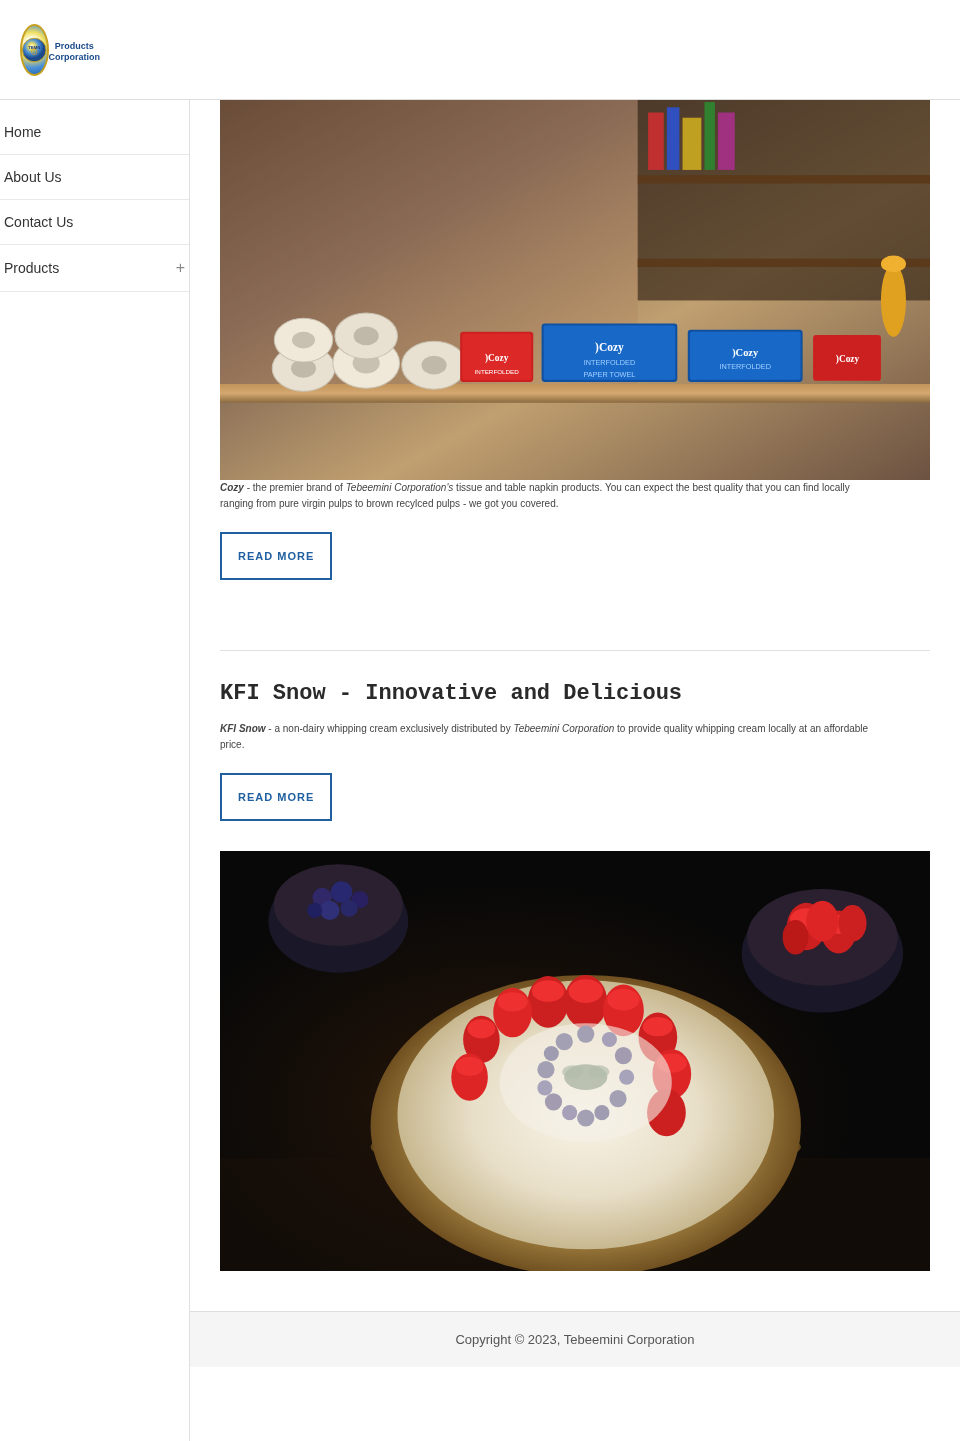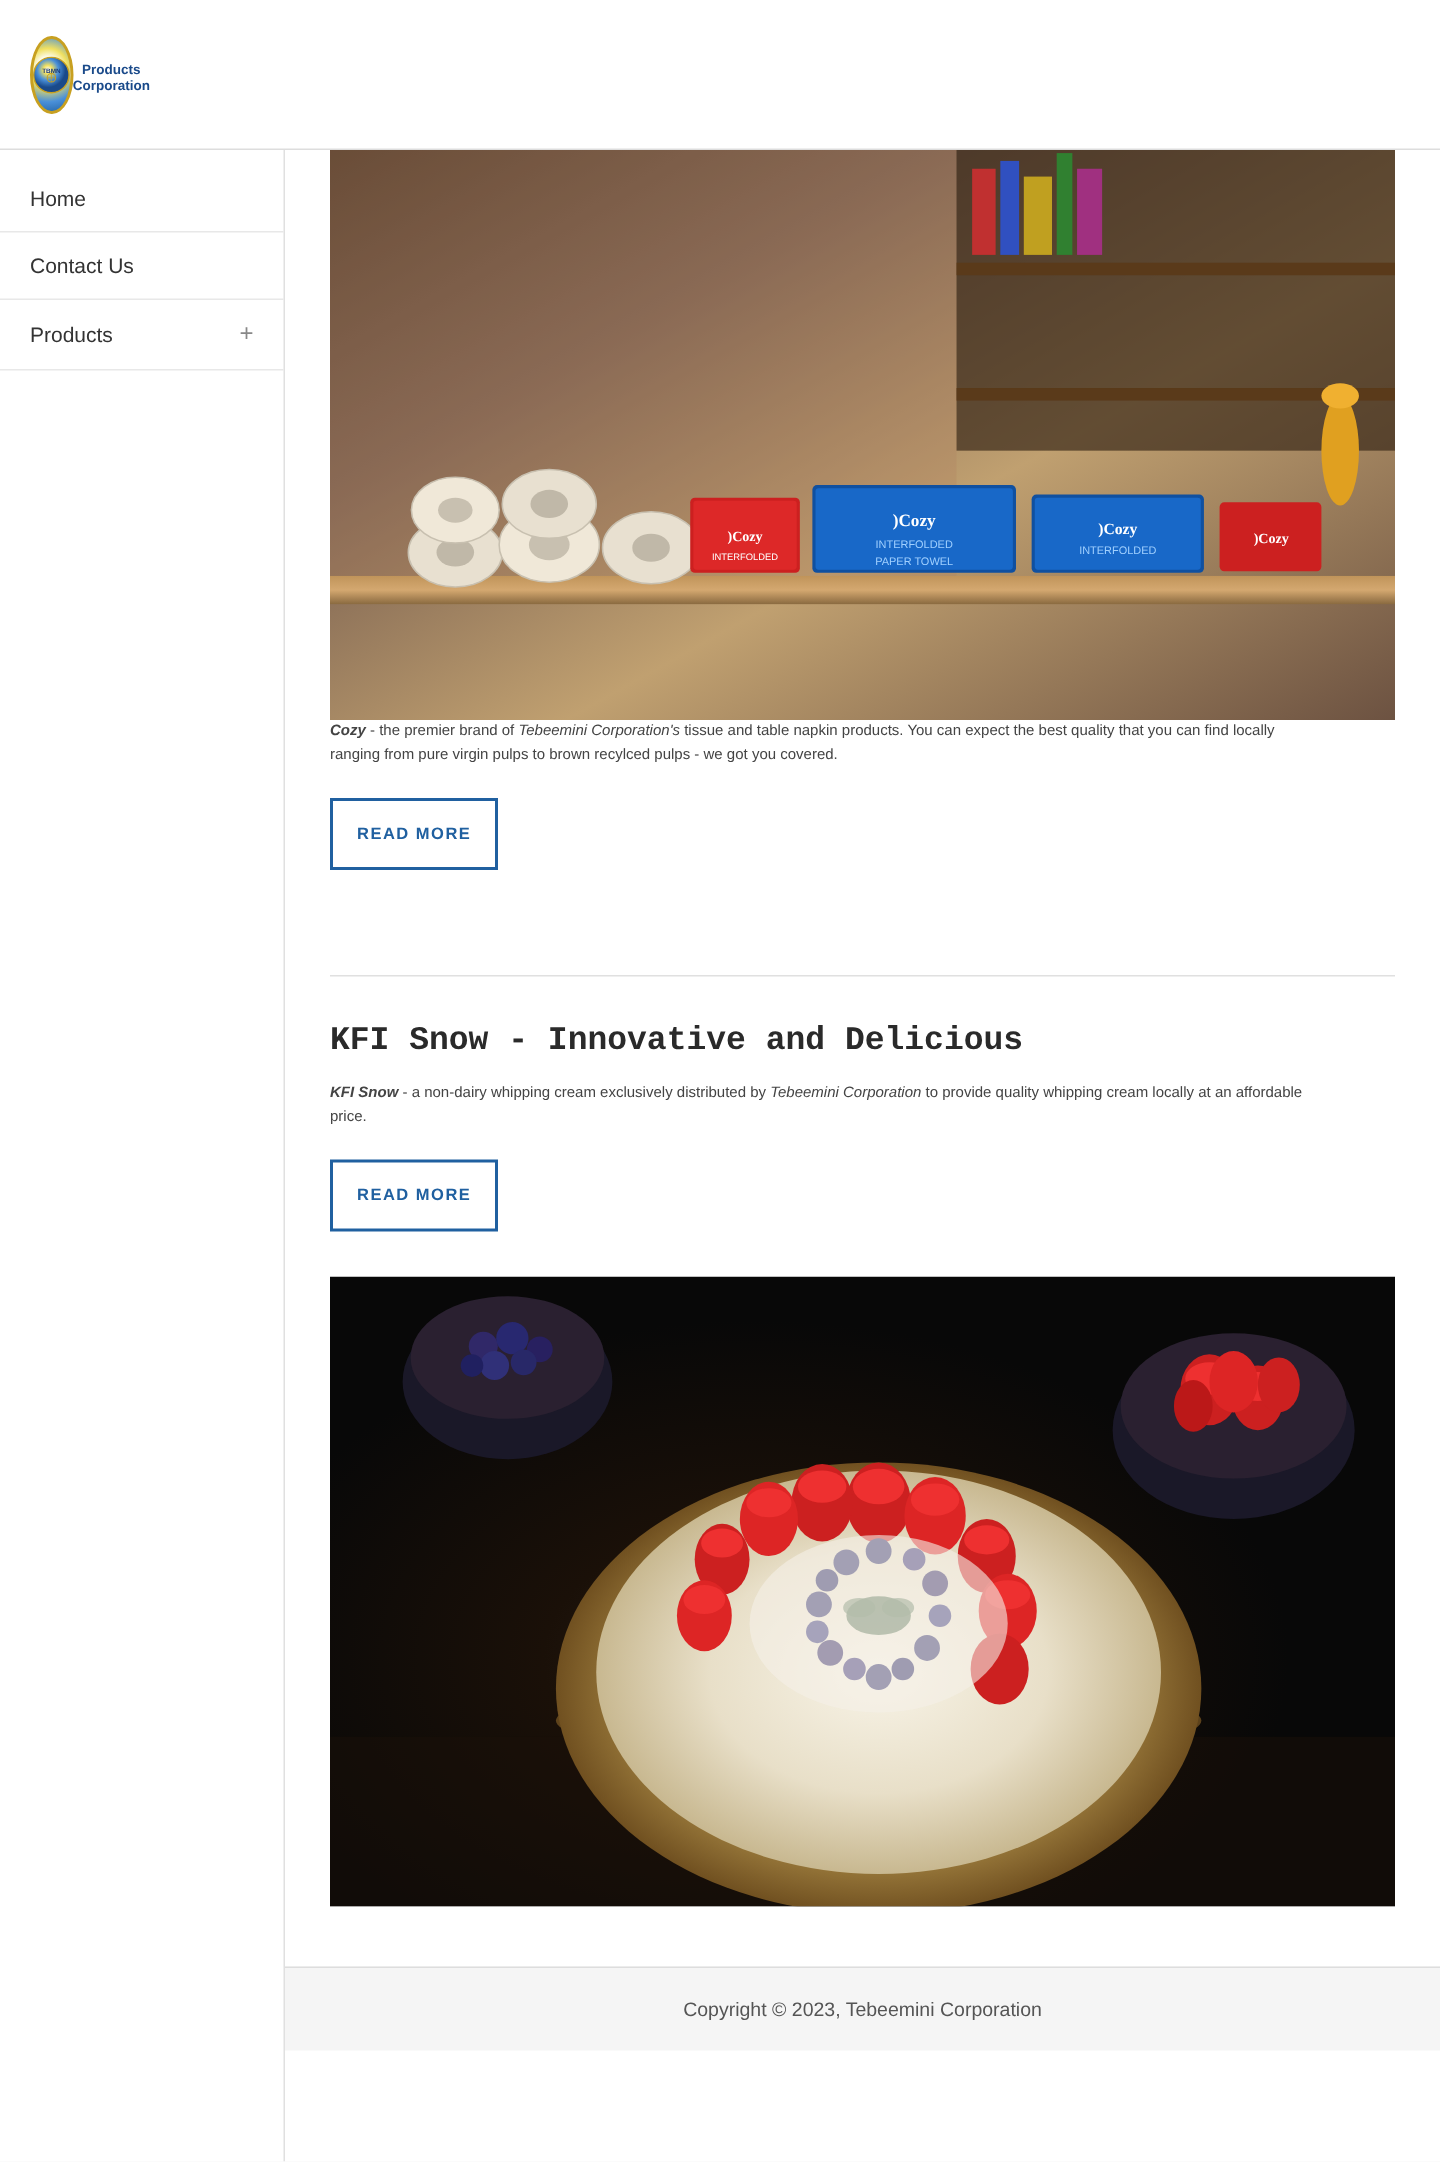--- a/index.html
+++ b/index.html
@@ -70,21 +70,21 @@
       background: #fff;
       border-right: 1px solid #e0e0e0;
       flex-shrink: 0;
       padding-top: 10px;
     }
 
     .sidebar-item {
       display: flex;
       align-items: center;
       justify-content: space-between;
-      padding: 14px 20px;
+      padding: 14px 4px;
       border-bottom: 1px solid #e8e8e8;
       font-size: 14px;
       color: #333;
       cursor: pointer;
       font-family: Arial, sans-serif;
     }
 
     .sidebar-item .plus-icon {
       color: #888;
       font-size: 16px;
@@ -205,20 +205,23 @@
     <div class="logo-company-name" style="white-space: pre-line;">Products
 Corporation</div>
   </div>
 </div>
 
 <div class="layout">
 
   <div class="sidebar">
     <div class="sidebar-item">
       <span>Home</span>
+    </div>
+    <div class="sidebar-item">
+      <span>About Us</span>
     </div>
     <div class="sidebar-item">
       <span>Contact Us</span>
     </div>
     <div class="sidebar-item">
       <span>Products</span>
       <span class="plus-icon">+</span>
     </div>
   </div>
 

